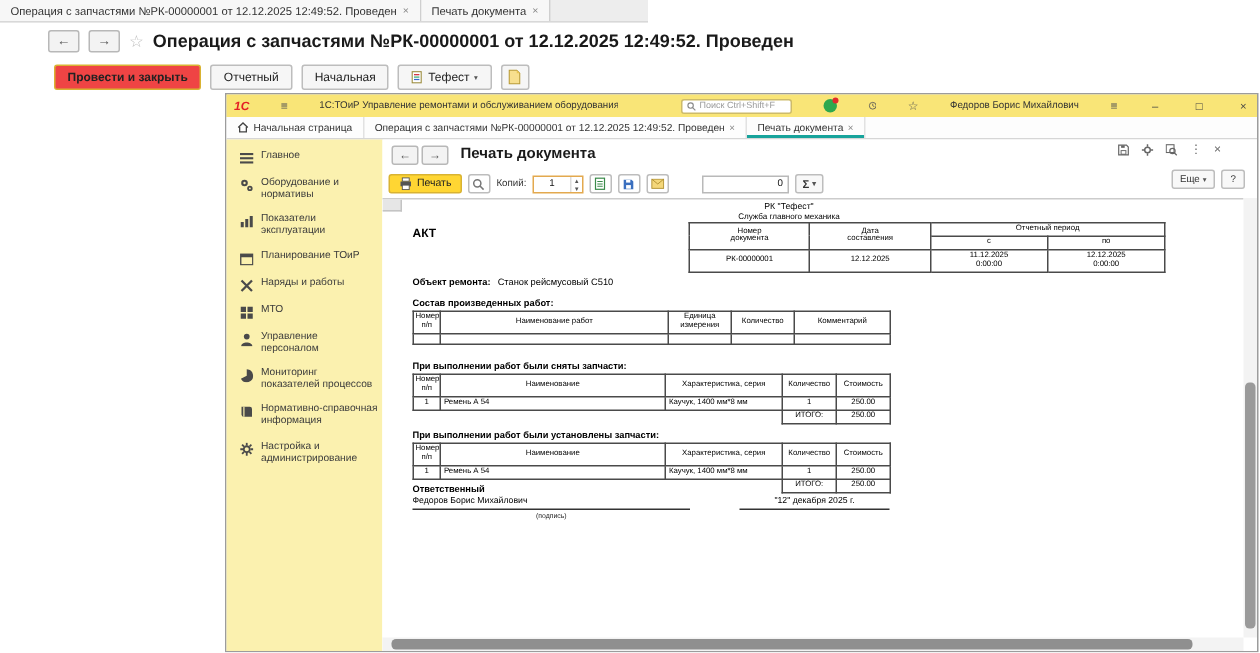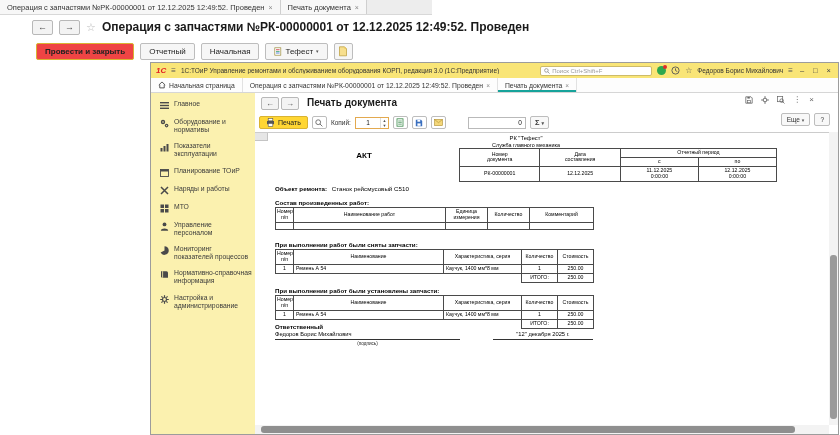--- a/index.html
+++ b/index.html
@@ -19,21 +19,21 @@
 
   .outer-buttons { position:absolute; top:39px; left:36px; display:flex; align-items:center; gap:6px; height:24px; }
   .btn { height:17px; padding:0 8px; font-size:8px; display:inline-flex; align-items:center; gap:3px; border:1px solid #bdbdbd; background:#f6f6f6; border-radius:2px; color:#222; white-space:nowrap; cursor:pointer; }
   .btn.primary { background:#ef4444; border-color:#d9b332; font-weight:700; }
   .annot { border:2px solid #e01414; padding:1px; display:flex; }
   .caret { font-size:5px; color:#555; }
   .iconbtn { width:19px; height:17px; border:1px solid #bdbdbd; background:#f6f6f6; border-radius:2px; display:flex; align-items:center; justify-content:center; cursor:pointer; }
 
   
   .win { position:absolute; left:150px; top:62px; width:689px; height:373px; border:1px solid #9c9c9c; background:#fff; display:flex; flex-direction:column; }
-  .titlebar { flex:none; height:15px; background:#f9e577; display:flex; align-items:center; gap:5px; padding:0 5px; font-size:6.5px; color:#333; }
+  .titlebar { flex:none; height:15px; background:#f9e577; display:flex; align-items:center; gap:21px; padding:0 5px; font-size:6.5px; color:#333; }
   .logo { color:#e31e24; font-weight:800; font-size:8px; font-style:italic; }
   .burger { font-size:8px; color:#555; cursor:pointer; }
   .tb-title { white-space:nowrap; overflow:hidden; }
   .tb-spacer { flex:1; }
   .searchbox { width:112px; height:10px; border:1px solid #cdbb6a; background:#fff; border-radius:2px; display:flex; align-items:center; gap:2px; padding:0 3px; color:#9a9a9a; font-size:6px; cursor:text; white-space:nowrap; overflow:hidden; }
   .notif { position:relative; width:9px; height:9px; border-radius:50%; background:#2ea84e; cursor:pointer; flex:none; }
   .notif::after { content:""; position:absolute; right:-1px; top:-1px; width:4px; height:4px; border-radius:50%; background:#e02b2b; }
   .tb-ic { color:#555; font-size:8px; cursor:pointer; line-height:1; }
   .username { font-size:6.5px; color:#333; white-space:nowrap; cursor:pointer; }
   .wctl { font-size:7.5px; color:#444; cursor:pointer; padding:0 2px; }
@@ -78,21 +78,21 @@
   
   .doc { position:absolute; left:20px; top:2px; width:318px; font-size:6.2px; color:#000; }
   .pre { white-space:pre-line; }
   .org { position:absolute; left:184px; top:0; width:134px; text-align:center; font-size:5.8px; line-height:1.2; }
   .org .dept { font-size:5.4px; }
   .doc table { border-collapse:collapse; table-layout:fixed; width:100%; }
   .doc td { border:1px solid #4a4a4a; font-size:5.2px; text-align:center; vertical-align:middle; padding:1px 1px; line-height:1.15; overflow:hidden; }
   .doc td.nb { border:none; }
   .doc td.left { text-align:left; padding-left:2px; }
   .htable { position:absolute; left:184px; top:13px; width:134px; }
-  .act-title { position:absolute; left:0; top:15px; width:178px; text-align:center; font-weight:700; font-size:8px; line-height:1.5; }
+  .act-title { position:absolute; left:0; top:15px; width:178px; font-weight:700; font-size:8px; line-height:1.5; }
   .obj { position:absolute; left:0; top:50px; font-size:6.2px; }
   .obj b { margin-right:3px; }
   .lbl { position:absolute; left:0; font-weight:700; font-size:6.2px; }
   .wtbl { position:absolute; left:0; width:318px; }
   .resp { position:absolute; left:0; top:188px; font-weight:700; font-size:6.2px; }
   .sign-name { position:absolute; left:0; top:196px; width:185px; border-bottom:1px solid #333; font-size:5.8px; padding-bottom:2px; }
   .sign-hint { position:absolute; left:0; top:206px; width:185px; text-align:center; font-size:4.6px; color:#222; }
   .sign-date { position:absolute; left:218px; top:196px; width:100px; border-bottom:1px solid #333; text-align:center; font-size:5.8px; padding-bottom:2px; }
 </style>
 </head>

